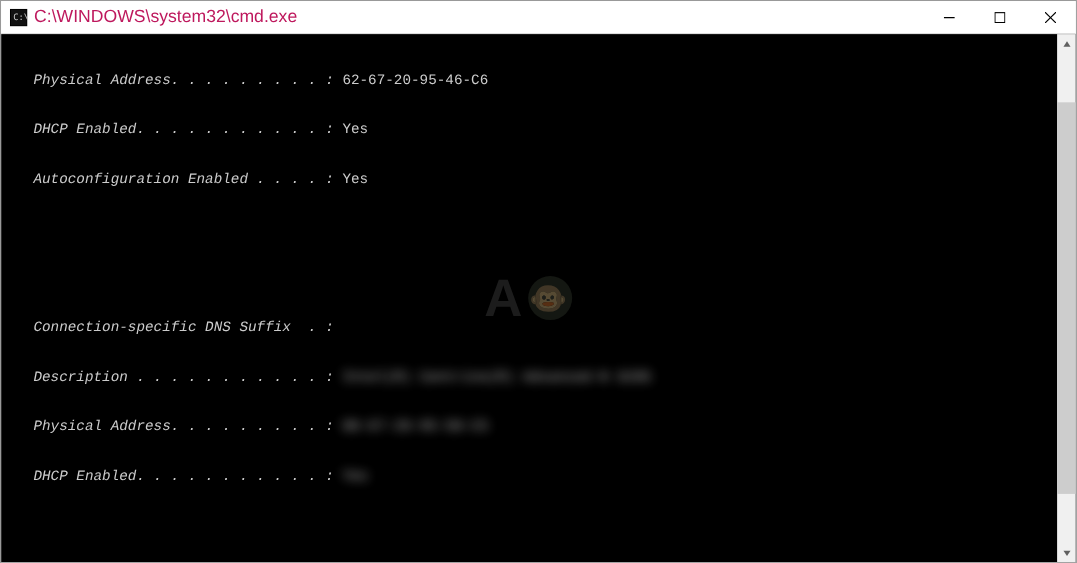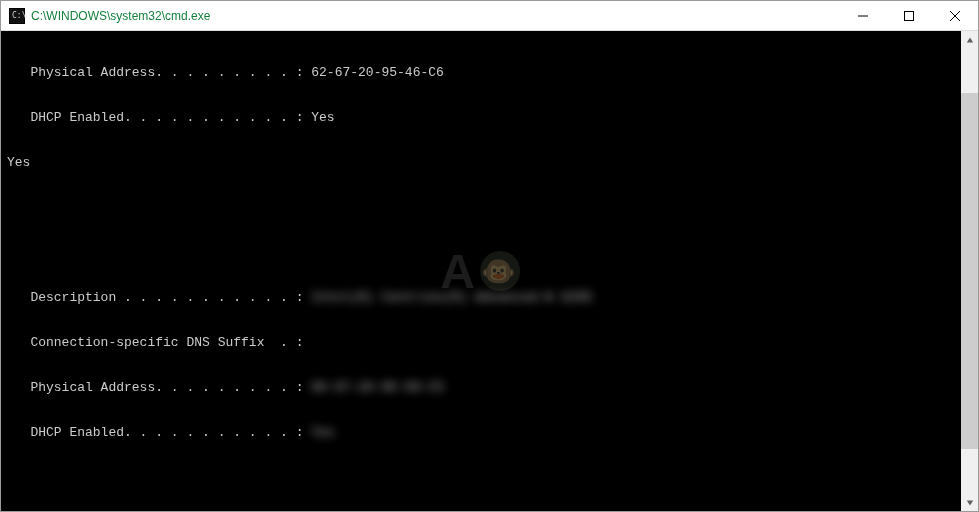--- a/index.html
+++ b/index.html
@@ -25,22 +25,22 @@
     .titlebar-icon {
       width: 16px;
       height: 16px;
       margin-left: 8px;
       margin-right: 6px;
       display: flex;
       align-items: center;
       justify-content: center;
     }
     .titlebar-title {
-      font-size: 12px;
-      color: #15803d;
+      font-size: 16px;
+      color: #be185d;
       flex: 1;
     }
     .window-controls {
       display: flex;
       height: 100%;
     }
     .window-control {
       width: 46px;
       height: 100%;
       display: flex;
@@ -112,20 +112,21 @@
     }
     .blurred {
       filter: blur(5px);
       opacity: 0.9;
     }
     .line-wrap {
       display: flex;
     }
     .line-key {
       white-space: pre;
+      font-style: italic;
     }
     .watermark {
       position: absolute;
       top: 50%;
       left: 50%;
       transform: translate(-50%, -50%);
       font-family: Arial, sans-serif;
       font-size: 48px;
       font-weight: bold;
       color: rgba(100, 100, 100, 0.28);
@@ -175,25 +176,25 @@
           <line x1="10" y1="0" x2="0" y2="10" stroke="#000" stroke-width="1"></line>
         </svg>
     </div>
   </div>
 </div>
 
 <div class="terminal-area">
   <div class="terminal-content">
     <div class="line line-wrap"><span class="line-key">   Physical Address. . . . . . . . . : </span><span>62-67-20-95-46-C6</span></div>
     <div class="line line-wrap"><span class="line-key">   DHCP Enabled. . . . . . . . . . . : </span><span>Yes</span></div>
-    <div class="line line-wrap"><span>Yes</span></div>
+    <div class="line line-wrap"><span class="line-key">   Autoconfiguration Enabled . . . . : </span><span>Yes</span></div>
     <div class="line"></div>
     <div class="line"></div>
+    <div class="line line-wrap"><span class="line-key">   Connection-specific DNS Suffix  . : </span><span></span></div>
     <div class="line line-wrap"><span class="line-key">   Description . . . . . . . . . . . : </span><span class="blurred">Intel(R) Centrino(R) Advanced-N 6205</span></div>
-    <div class="line line-wrap"><span class="line-key">   Connection-specific DNS Suffix  . : </span><span></span></div>
     <div class="line line-wrap"><span class="line-key">   Physical Address. . . . . . . . . : </span><span class="blurred">00-67-20-95-58-C5</span></div>
     <div class="line line-wrap"><span class="line-key">   DHCP Enabled. . . . . . . . . . . : </span><span class="blurred">Yes</span></div>
     
     
     
     
     
     
     
     

